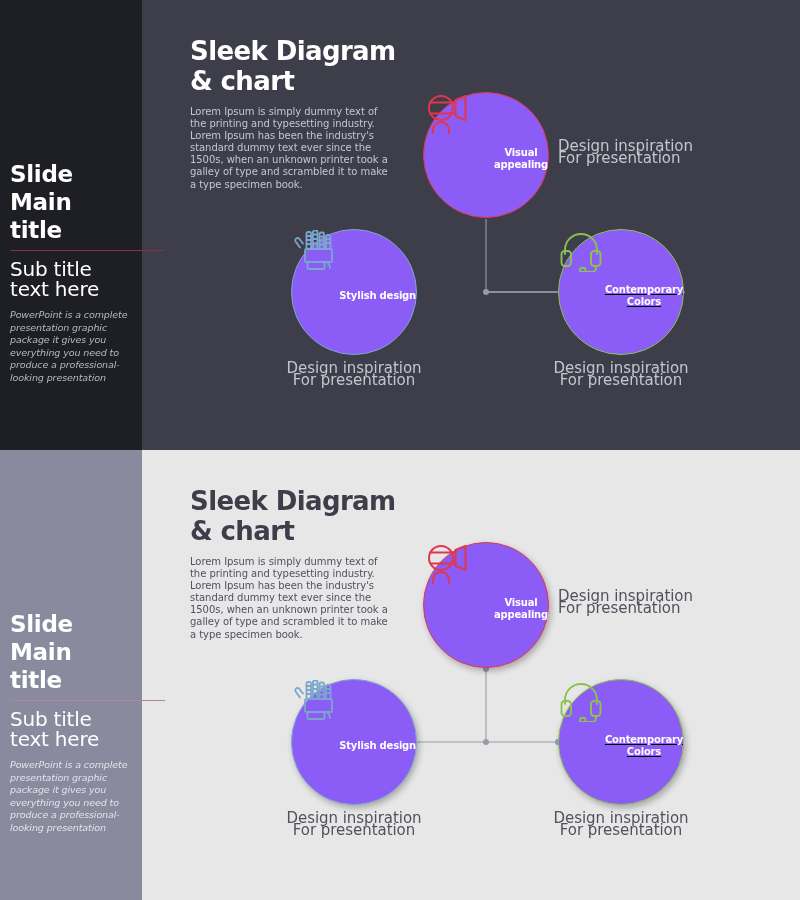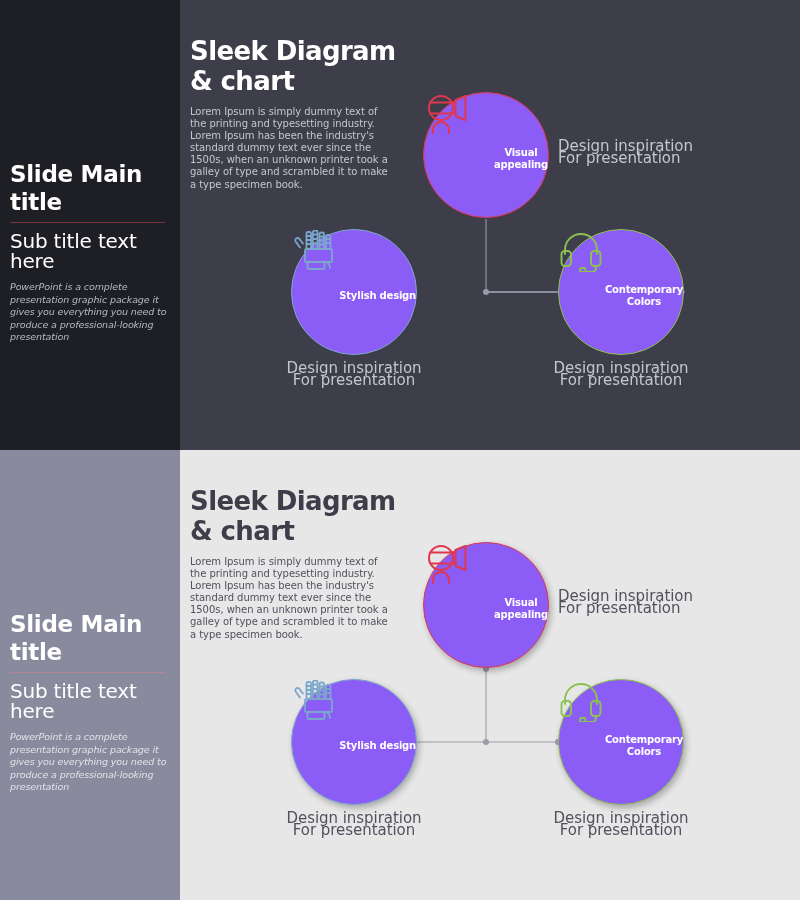--- a/index.html
+++ b/index.html
@@ -10,21 +10,21 @@
     font-family:"DejaVu Sans",sans-serif;
     overflow:hidden;
   }
   .deck{width:800px;height:900px;position:relative;}
 
   
   .slide{position:absolute;left:0;width:800px;height:450px;overflow:hidden;}
   .slide.dark{top:0;background:#3e3e4b;}
   .slide.light{top:450px;background:#e7e7e7;}
 
-  .sidebar{position:absolute;left:0;top:0;width:180px;height:450px;}
+  .sidebar{position:absolute;left:0;top:0;width:142px;height:450px;}
   .slide.dark  .sidebar{background:#1e1e25;}
   .slide.light .sidebar{background:#8a8a9e;}
 
   .sidebar-inner{
     position:absolute;left:10px;right:8px;top:160px;
   }
   .slide-main-title{
     font-family:"DejaVu Sans",sans-serif;
     font-weight:bold;
     font-size:23px;
@@ -81,21 +81,21 @@
   }
   .node .node-icon{display:block;line-height:0;}
   .node .node-label{
     font-weight:bold;font-size:10px;line-height:12px;
     color:#ffffff;text-align:center;margin-top:7px;
     letter-spacing:-0.2px;white-space:pre-line;
   }
 
   .node.red  {border:1.6px solid #e0374f;}
   .node.blue {border:1.6px solid #7ba7cc;}
-  .node.green{border:1.6px solid #8cc152;}
+  .node.green{border:1.6px solid #8cc152;text-decoration:underline;}
 
   .slide.light .node{box-shadow:2px 3px 6px rgba(0,0,0,.28);}
 
   .caption{
     position:absolute;font-size:15px;line-height:12.2px;
     white-space:pre-line;letter-spacing:-0.05px;
   }
   .slide.dark  .caption{color:#c6c6d0;}
   .slide.light .caption{color:#51515e;}
   .caption.center{text-align:center;}

